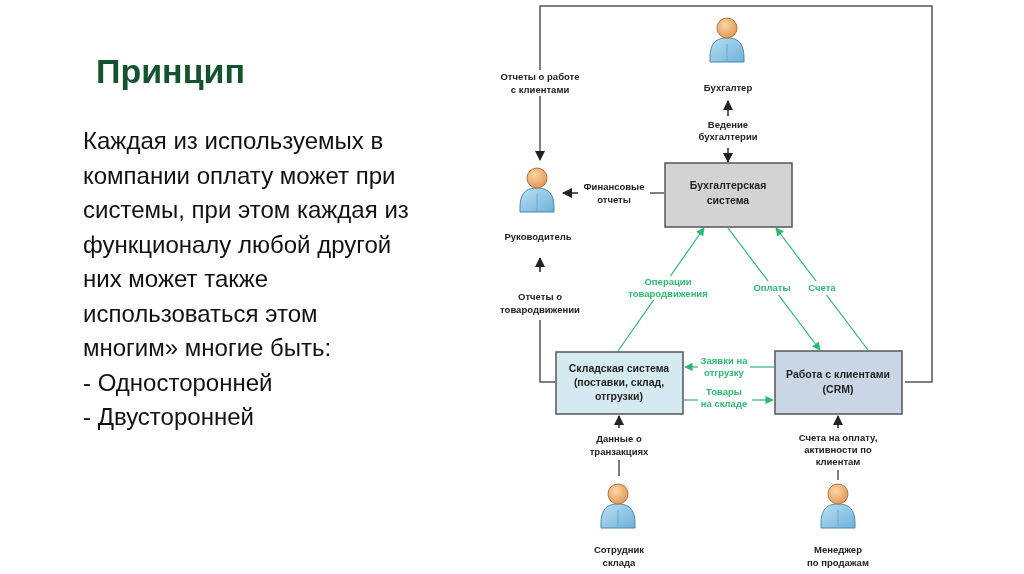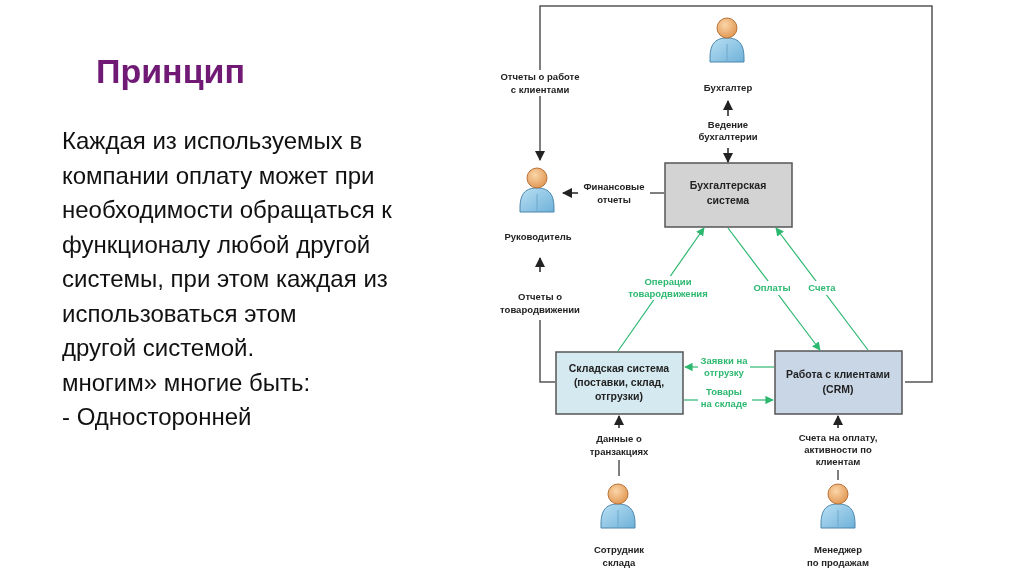--- a/index.html
+++ b/index.html
@@ -1,40 +1,40 @@
 <!DOCTYPE html>
 <html><head>
 <meta charset="utf-8">
 <style>
   html, body { margin: 0; padding: 0; background: #ffffff; }
   body { width: 1024px; height: 574px; position: relative; overflow: hidden; font-family: "Liberation Sans", sans-serif; }
-  .title { position: absolute; left: 96px; top: 52px; font-size: 34px; font-weight: bold; color: #701a75; }
+  .title { position: absolute; left: 96px; top: 52px; font-size: 34px; font-weight: bold; color: #14532d; }
   .body-text { position: absolute; left: 62px; top: 124px; width: 410px; font-size: 24px; line-height: 34.5px; color: #111; }
-  .body-text .line { display: block; white-space: nowrap; }
+  .body-text .line { display: block; white-space: nowrap; margin-left: 21px; }
   .body-text .bold { font-weight: normal; }
   svg.diagram { position: absolute; left: 0; top: 0; }
   .lbl { font-family: "Liberation Sans", sans-serif; font-size: 9.5px; font-weight: bold; fill: #222; }
   .glbl { font-family: "Liberation Sans", sans-serif; font-size: 9.5px; font-weight: bold; fill: #2db870; }
   .boxlbl { font-family: "Liberation Sans", sans-serif; font-size: 10.5px; font-weight: bold; fill: #222; }
 </style>
 </head>
 <body>
 
 <div class="title">Принцип</div>
 
 <div class="body-text">
   <span class="line">Каждая из используемых в</span>
   <span class="line">компании оплату может при</span>
-  <span class="line">необходимости обращаться к</span>
+  <span class="line">системы, при этом каждая из</span>
   <span class="line">функционалу любой другой</span>
-  <span class="line">системы, при этом каждая из</span>
+  <span class="line">них может также</span>
   <span class="line">использоваться этом</span>
-  <span class="line">другой системой.</span>
   <span class="line">многим» многие быть:</span>
   <span class="line bold">- Односторонней</span>
+  <span class="line bold">- Двусторонней</span>
 </div>
 
 <svg class="diagram" width="1024" height="574" viewBox="0 0 1024 574">
   <defs>
     <marker id="ah" viewBox="0 0 10 10" refX="9" refY="5" markerWidth="7" markerHeight="7" orient="auto-start-reverse">
       <path d="M0,0 L10,5 L0,10 z" fill="#222"></path>
     </marker>
     <marker id="gh" viewBox="0 0 10 10" refX="9" refY="5" markerWidth="7" markerHeight="7" orient="auto-start-reverse">
       <path d="M0,0 L10,5 L0,10 z" fill="#2db870"></path>
     </marker>

